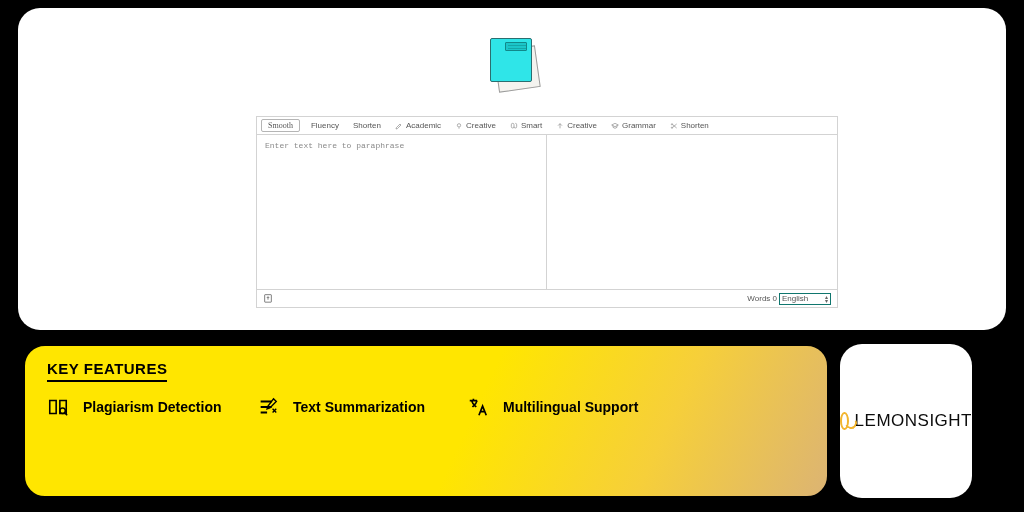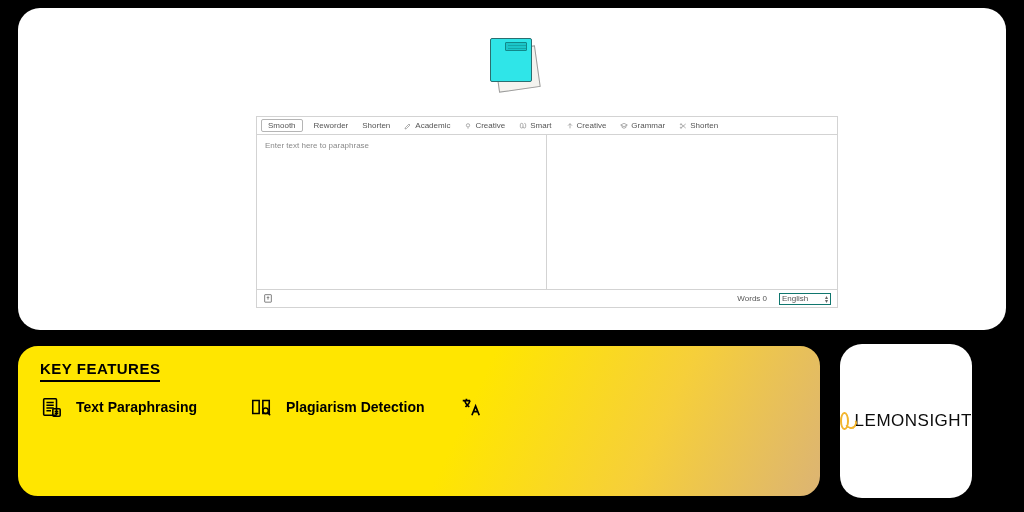--- a/index.html
+++ b/index.html
@@ -85,77 +85,78 @@
     align-items: center;
     gap: 3px;
     padding: 1px 3px;
     cursor: pointer;
     white-space: nowrap;
   }
   .tab.active {
     border: 1px solid #b5b5b5;
     border-radius: 2px;
     padding: 1px 6px;
+    font-family: Liberation Serif, serif;
   }
   .tab .ticon {
     width: 8px; height: 8px;
     display: inline-block;
   }
   .panes {
     display: flex;
     height: 154px;
   }
   .pane {
     width: 50%;
     position: relative;
   }
   .pane.left { border-right: 1px solid #d3d3d3; }
   .pane .placeholder {
-    font-family: Liberation Sans, sans-serif;
+    font-family: Liberation Mono, monospace;
     font-size: 8px;
     color: #8a8a8a;
     padding: 6px 8px;
   }
   .bottom-bar {
     height: 18px;
     border-top: 1px solid #d3d3d3;
     display: flex;
     align-items: center;
     justify-content: space-between;
     padding: 0 6px;
     font-size: 8px;
     color: #555;
   }
   .bottom-left .upload {
     width: 10px; height: 10px;
   }
   .bottom-right {
     display: flex;
     align-items: center;
-    gap: 12px;
+    gap: 2px;
   }
   .lang-select {
     border: 1px solid #0f766e;
     padding: 0 2px;
     height: 12px;
     display: inline-flex;
     align-items: center;
     gap: 6px;
     font-size: 8px;
     cursor: pointer;
     min-width: 52px;
     justify-content: space-between;
   }
   .lang-select .arrows {
     display: flex; flex-direction: column; line-height: 4px; font-size: 6px; color:#666;
   }
 
   .features-card {
     position: absolute;
-    left: 16px;
+    left: 23px;
     top: 344px;
     width: 806px;
     height: 154px;
     border-radius: 22px;
     background: linear-gradient(115deg, #ffe600 0%, #ffe600 55%, #f6cf3a 78%, #dcb473 100%);
     border: 2px solid #000;
     padding: 14px 22px 10px 22px;
   }
   .features-title {
     font-size: 15px;
@@ -235,21 +236,21 @@
       <div class="line2"></div>
     </div>
   </div>
 
   <div class="editor-frame">
     <div class="tab-row">
       <span class="tab active">
         <span>Smooth</span>
       </span>
       <span class="tab">
-        <span>Reworder</span>
+        <span>Fluency</span>
       </span>
       <span class="tab">
         <span>Shorten</span>
       </span>
       <span class="tab">
         <span class="ticon">
           <svg viewBox="0 0 24 24" fill="none" stroke="#888" stroke-width="2">
               <path d="M3 21l4-1 11-11-3-3L4 17z"></path>
             </svg>
         </span>
@@ -330,45 +331,45 @@
     </div>
   </div>
 </div>
 
 <div class="features-card">
   <div class="features-title">KEY FEATURES</div>
   <div class="features-grid">
     <div class="feat">
       <span class="ficon">
         <svg viewBox="0 0 24 24" fill="none" stroke="#000" stroke-width="1.7">
-            <rect x="4" y="3" width="14" height="18" rx="1"></rect>
-            <path d="M7 7h8M7 10h8M7 13h8M7 16h5"></path>
-            <rect x="14" y="14" width="8" height="8" rx="1"></rect>
-            <path d="M16 17h4M16 19h4"></path>
-          </svg>
-      </span>
-      <span>Text Paraphrasing</span>
-    </div>
-    <div class="feat">
-      <span class="ficon">
-        <svg viewBox="0 0 24 24" fill="none" stroke="#000" stroke-width="1.7">
             <path d="M3 5h7v14H3zM21 5h-7v14h7zM10 5v14M14 5v14"></path>
             <circle cx="17" cy="16" r="3"></circle>
             <path d="M19 18l3 3"></path>
           </svg>
       </span>
       <span>Plagiarism Detection</span>
+    </div>
+    <div class="feat">
+      <span class="ficon">
+        <svg viewBox="0 0 24 24" fill="none" stroke="#000" stroke-width="2">
+            <path d="M4 6h12M4 12h12M4 18h7"></path>
+            <path d="M17 14l4 4M21 14l-4 4" stroke-width="1.5"></path>
+            <path d="M18 3l3 3-7 7-3 1 1-3z" stroke-width="1.5"></path>
+          </svg>
+      </span>
+      <span>Text Summarization</span>
     </div>
     <div class="feat">
       <span class="ficon">
         <svg viewBox="0 0 24 24" fill="none" stroke="#000" stroke-width="1.8">
             <path d="M3 5h8M7 3v2M5 5c1 4 4 6 5 7M11 5c-1 4-4 6-5 7"></path>
             <path d="M13 21l4-10 4 10M14.5 17h5"></path>
           </svg>
       </span>
+      <span>Multilingual Support</span>
     </div>
   </div>
 </div>
 
 <div class="brand-card">
   <span class="brand-circle"></span>
   <span class="brand-text">LEMONSIGHT</span>
 </div>
 
 </body></html>

